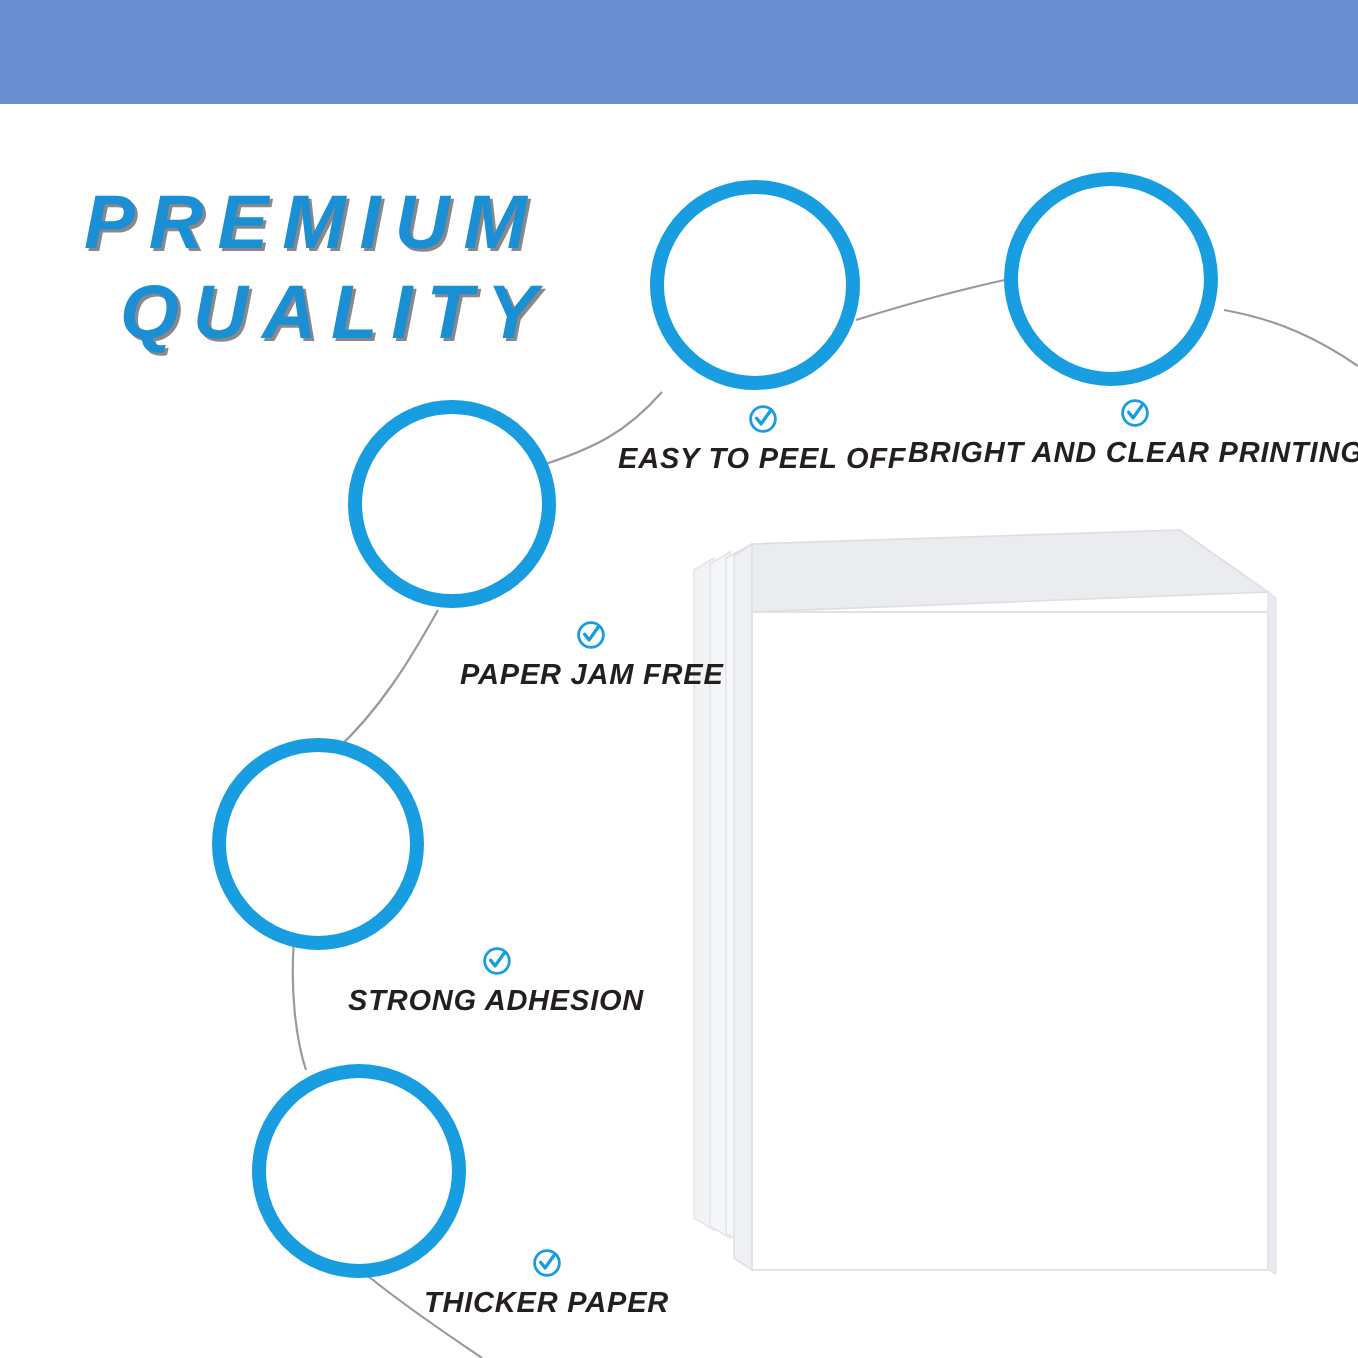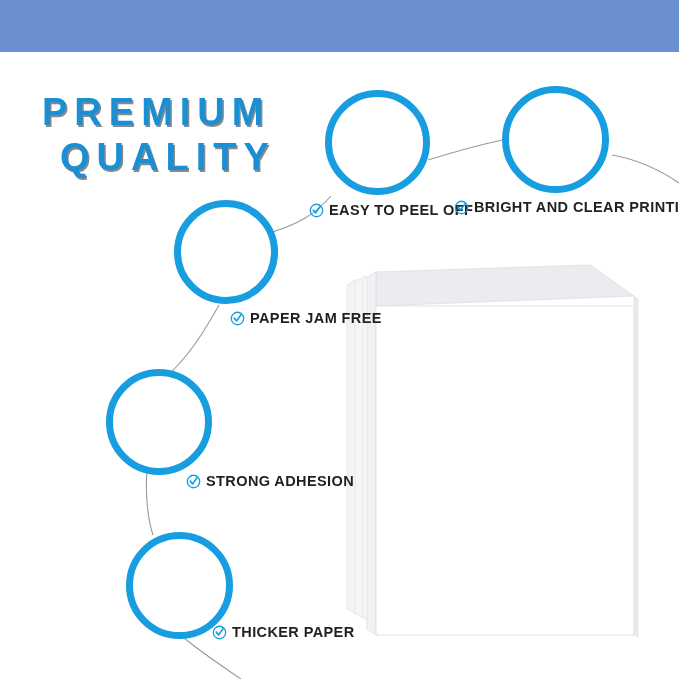--- a/index.html
+++ b/index.html
@@ -9,20 +9,21 @@
   }
   body {
     font-family: "Liberation Sans", sans-serif;
   }
   #page {
     position: relative;
     width: 679px;
     height: 679px;
     overflow: hidden;
     background: #ffffff;
+    font-style: italic;
   }
 
   
   #top-banner {
     position: absolute;
     left: 0;
     top: 0;
     width: 679px;
     height: 52px;
     background: #6a90d2;
@@ -87,20 +88,21 @@
     display: flex;
     align-items: center;
     justify-content: center;
   }
   .badge-label {
     position: absolute;
     display: flex;
     align-items: center;
     gap: 5px;
     white-space: nowrap;
+    flex-direction: column;
   }
   .badge-label .label-text {
     font-family: "Liberation Sans", sans-serif;
     font-size: 14.5px;
     font-weight: 600;
     letter-spacing: 0.4px;
     color: #231f20;
   }
   .check-icon {
     flex: 0 0 auto;
@@ -117,21 +119,21 @@
   #badge-print  { left: 502px; top: 86px; }
   #badge-print  .badge-circle { left: 0; top: 0; width: 107px; height: 107px; }
   #badge-print  .badge-label  { left: -48px; top: 113px; }
 
   #badge-jam    { left: 174px; top: 200px; }
   #badge-jam    .badge-circle { left: 0; top: 0; width: 104px; height: 104px; }
   #badge-jam    .badge-label  { left: 56px; top: 110px; }
 
   #badge-adhes  { left: 106px; top: 369px; }
   #badge-adhes  .badge-circle { left: 0; top: 0; width: 106px; height: 106px; }
-  #badge-adhes  .badge-label  { left: 80px; top: 104px; }
+  #badge-adhes  .badge-label  { left: 68px; top: 104px; }
 
   #badge-thick  { left: 126px; top: 532px; }
   #badge-thick  .badge-circle { left: 0; top: 0; width: 107px; height: 107px; }
   #badge-thick  .badge-label  { left: 86px; top: 92px; }
 </style>
 </head>
 <body>
 
 <div id="page">
 

